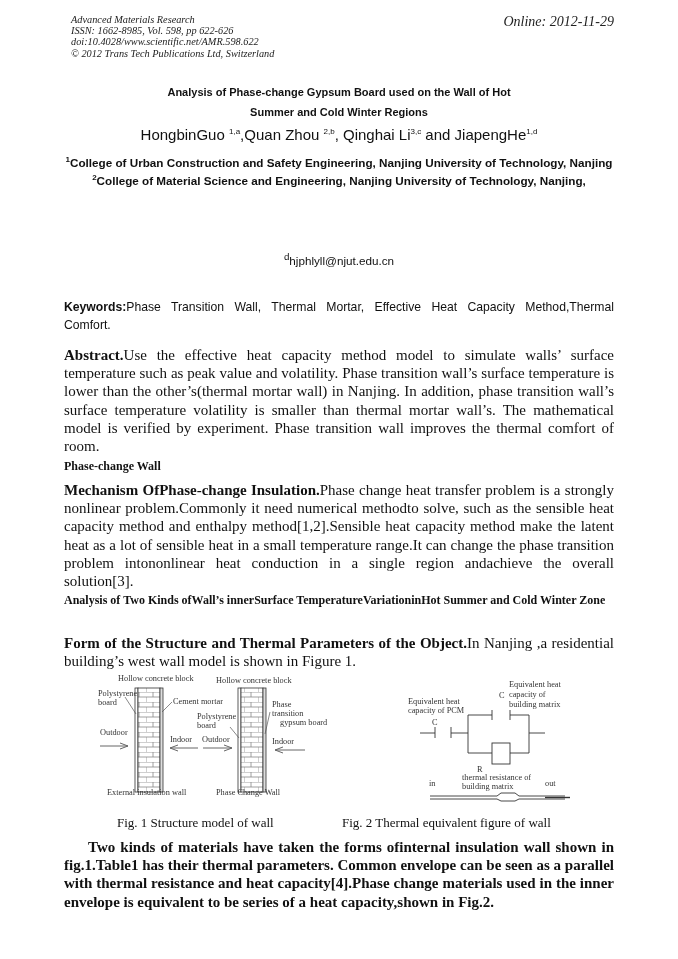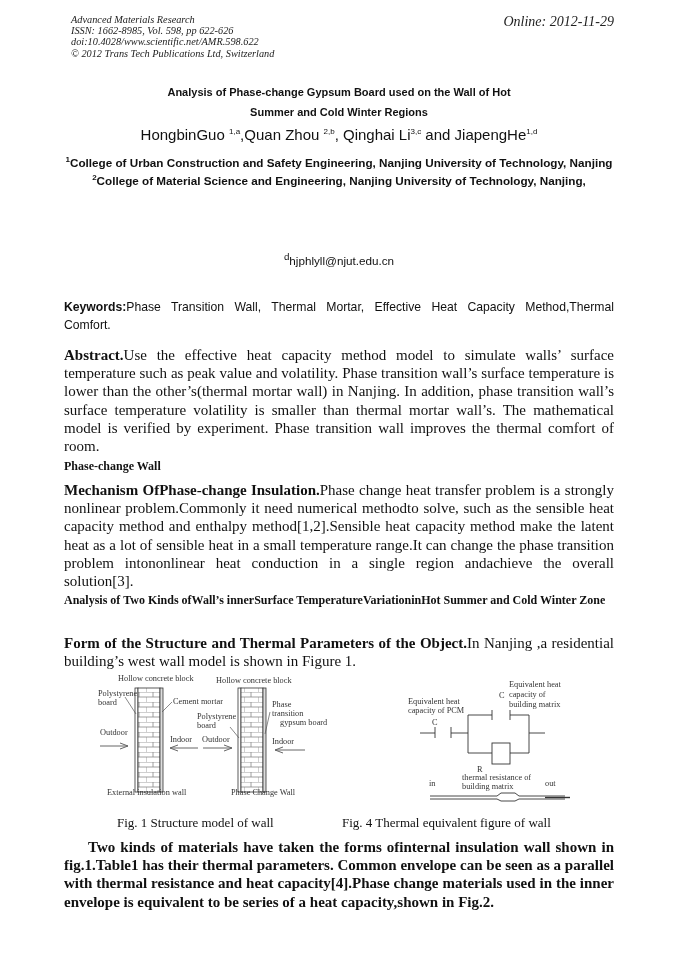--- a/index.html
+++ b/index.html
@@ -107,21 +107,21 @@
   <div class="figlbl" style="left:80px; top:63px;">Indoor</div>
   <div class="figlbl" style="left:17px; top:116px;">External insulation wall</div>
   <div class="figlbl" style="left:126px; top:4px;">Hollow concrete block</div>
   <div class="figlbl" style="left:107px; top:40px;">Polystyrene</div>
   <div class="figlbl" style="left:107px; top:49px;">board</div>
   <div class="figlbl" style="left:182px; top:28px;">Phase</div>
   <div class="figlbl" style="left:182px; top:37px;">transition</div>
   <div class="figlbl" style="left:190px; top:46px;">gypsum board</div>
   <div class="figlbl" style="left:112px; top:63px;">Outdoor</div>
   <div class="figlbl" style="left:182px; top:65px;">Indoor</div>
-  <div class="figlbl" style="left:141px; top:116px;">Phase Change Wall</div>
+  <div class="figlbl" style="left:126px; top:116px;">Phase Change Wall</div>
 </div>
 
 <div class="fig" style="left:395px; top:672px; width:230px; height:130px;">
   <svg width="230" height="130" viewBox="0 0 230 130">
     <g stroke="#333" stroke-width="0.9" fill="none">
 
       <line x1="25" y1="61" x2="40" y2="61"></line>
       <line x1="40" y1="55" x2="40" y2="66"></line>
       <line x1="56" y1="55" x2="56" y2="66"></line>
       <line x1="56" y1="61" x2="73" y2="61"></line>
@@ -153,15 +153,15 @@
   <div class="figlbl" style="left:114px; top:18px;">capacity of</div>
   <div class="figlbl" style="left:114px; top:28px;">building matrix</div>
   <div class="figlbl" style="left:82px; top:93px;">R</div>
   <div class="figlbl" style="left:67px; top:101px;">thermal resistance of</div>
   <div class="figlbl" style="left:67px; top:110px;">building matrix</div>
   <div class="figlbl" style="left:34px; top:107px;">in</div>
   <div class="figlbl" style="left:150px; top:107px;">out</div>
 </div>
 
 <div class="caption" style="left:117px; top:815px;text-align:center;">Fig. 1 Structure model of wall</div>
-<div class="caption" style="left:342px; top:815px;">Fig. 4 Thermal equivalent figure of wall</div>
+<div class="caption" style="left:342px; top:815px;">Fig. 2 Thermal equivalent figure of wall</div>
 
 <div class="para indent" style="top:838px;font-weight:bold;">Two kinds of materials have taken the forms ofinternal insulation wall shown in fig.1.Table1 has their thermal parameters. Common envelope can be seen as a parallel with thermal resistance and heat capacity[4].Phase change materials used in the inner envelope is equivalent to be series of a heat capacity,shown in Fig.2.</div>
 
 </body></html>

